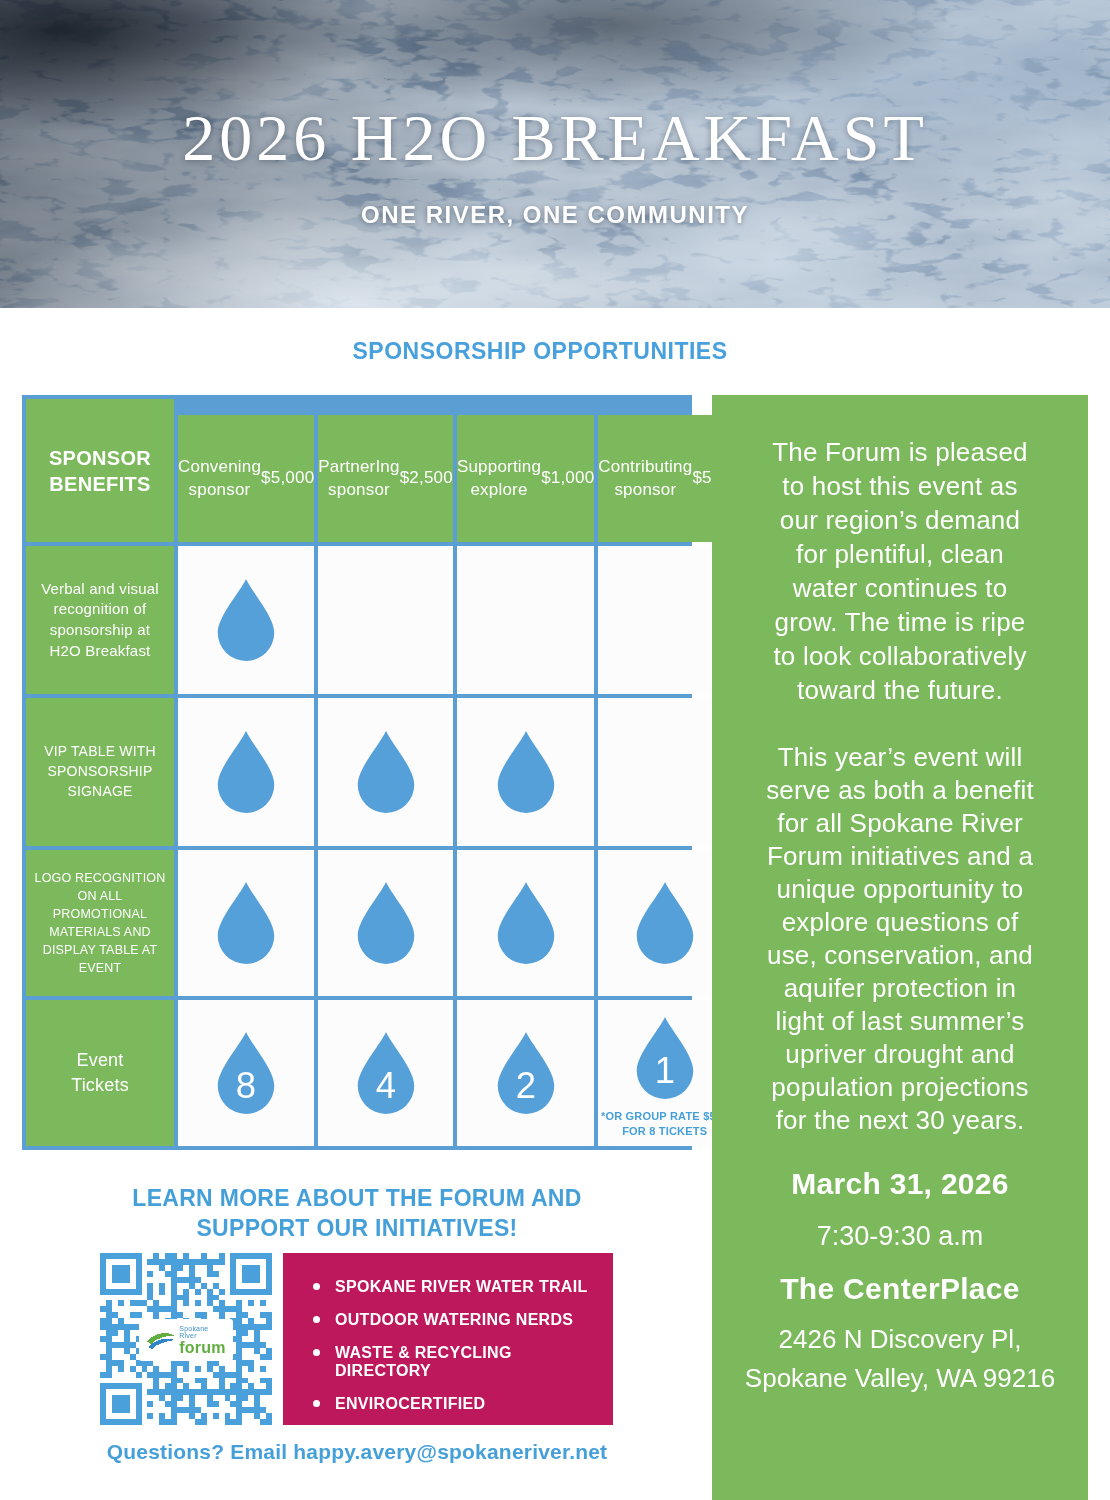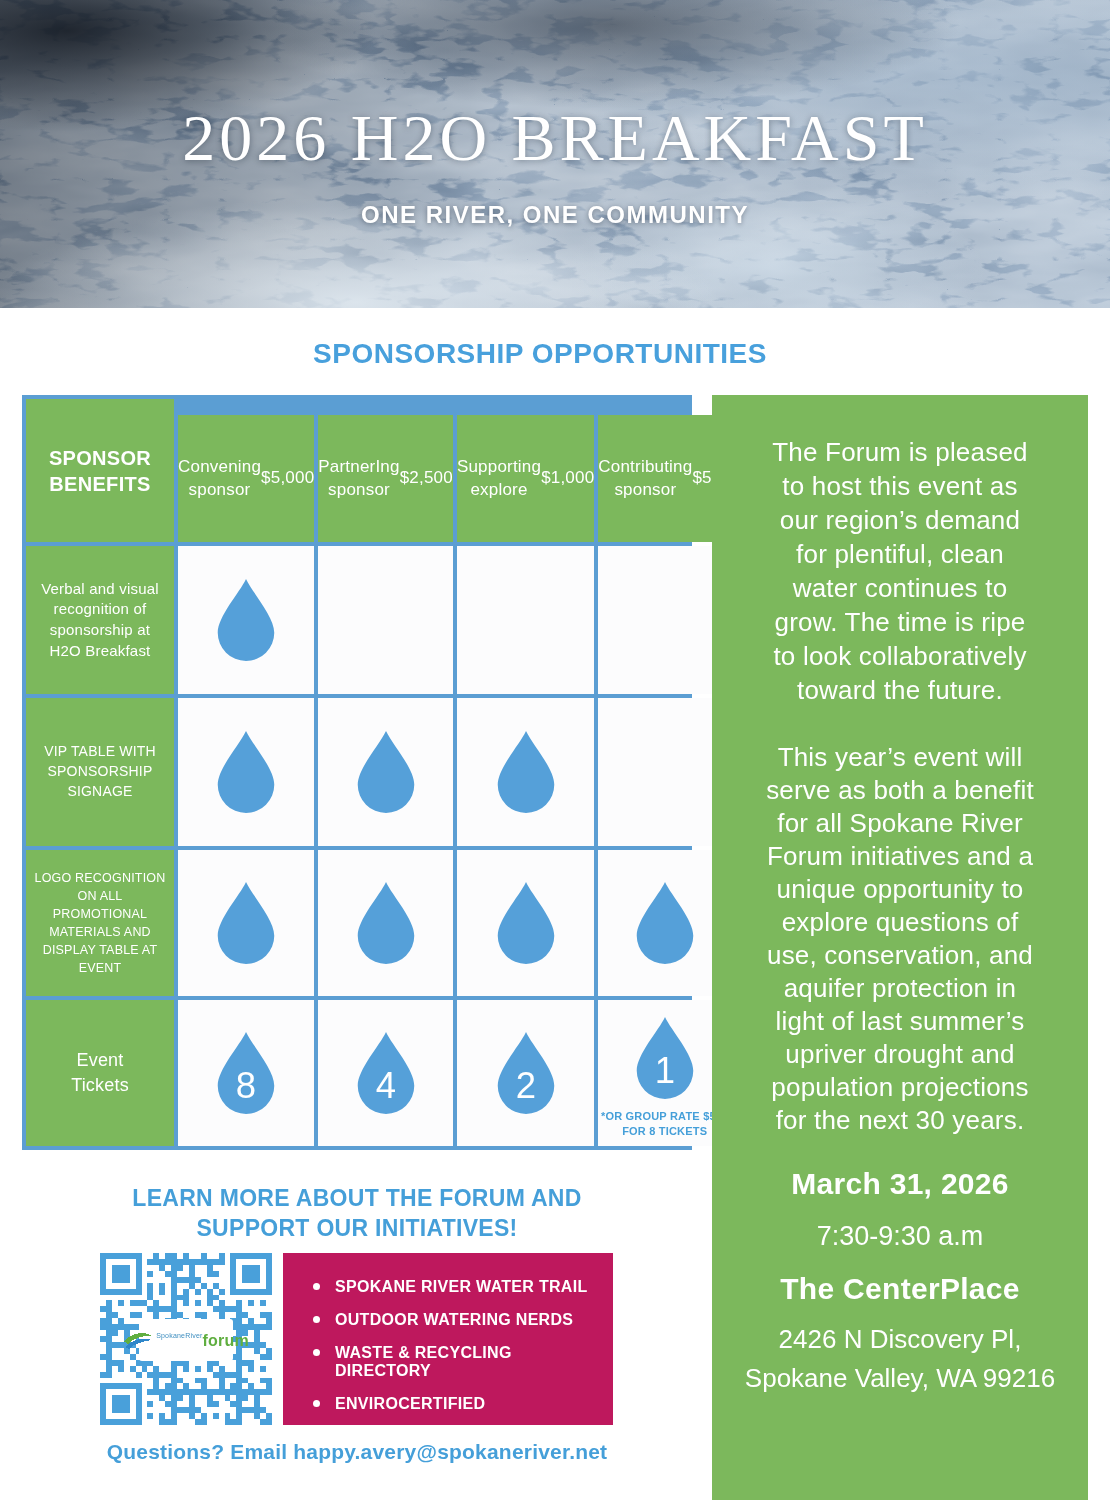--- a/index.html
+++ b/index.html
@@ -18,21 +18,21 @@
       radial-gradient(ellipse 620px 170px at 90% 25%, rgba(148,172,196,.45), rgba(148,172,196,0) 72%),
       linear-gradient(105deg, rgba(12,22,34,.5), rgba(58,86,114,.22) 45%, rgba(126,154,182,.32));}
   .hero-title{position:absolute;left:0;top:100px;width:100%;text-align:center;color:#fff;
     font-family:"Liberation Serif","DejaVu Serif",serif;font-weight:400;font-size:66px;
     letter-spacing:4px;text-shadow:0 1px 6px rgba(10,20,35,.35);white-space:nowrap;}
   .hero-sub{position:absolute;left:0;top:201px;width:100%;text-align:center;color:#fff;
     font-weight:bold;font-size:24px;letter-spacing:1.5px;text-shadow:0 1px 5px rgba(10,20,35,.4);}
 
   
   .section-heading{position:absolute;left:0;top:338px;width:1080px;text-align:center;
-    color:#48a0dc;font-weight:bold;font-size:28px;letter-spacing:.5px;}
+    color:#48a0dc;font-weight:bold;font-size:23px;letter-spacing:.5px;}
 
   
   .sponsor-table{position:absolute;left:22px;top:395px;width:670px;height:755px;
     background:#5b9ed3;padding:4px;box-sizing:border-box;display:grid;gap:4px;
     grid-template-columns:148px repeat(4,1fr);
     grid-template-rows:143px 148px 148px 146px 146px;}
   .cell{display:flex;align-items:center;justify-content:center;text-align:center;position:relative;}
   .th,.benefit{background:#7cb85c;color:#fff;}
   .data{background:#fcfcfd;}
   .corner-in{font-weight:bold;font-size:20px;line-height:1.3;max-width:120px;letter-spacing:.3px;}
@@ -66,21 +66,21 @@
 
   
   .learn-more{position:absolute;left:77px;top:1183px;width:560px;text-align:center;
     color:#459fd9;font-weight:bold;font-size:23px;line-height:30px;letter-spacing:.3px;}
   .qr{position:absolute;left:100px;top:1253px;width:172px;height:172px;background:#fff;}
   .qr svg{width:100%;height:100%;display:block;shape-rendering:crispEdges;}
   .qr svg rect{fill:#49a0da;}
   .qr-logo{position:absolute;left:39px;top:66px;width:94px;height:42px;background:#fff;
     border-radius:3px;display:flex;align-items:center;justify-content:center;gap:3px;}
   .qr-logo svg{width:30px;height:24px;flex:none;}
-  .qr-logo-text{display:flex;flex-direction:row;align-items:flex-start;line-height:1;}
+  .qr-logo-text{display:flex;flex-direction:column;align-items:flex-start;line-height:1;}
   .qlt1{font-size:7px;color:#3f8fc0;letter-spacing:.2px;}
   .qlt2{font-size:16px;font-weight:bold;color:#5fae3f;margin-top:1px;letter-spacing:.2px;}
   .init-box{position:absolute;left:283px;top:1253px;width:330px;height:172px;background:#be185d;box-sizing:border-box;}
   .init-list{margin:0;padding:25px 10px 0 30px;list-style:none;}
   .init-list li{position:relative;color:#fff;font-weight:bold;font-size:16px;letter-spacing:.3px;
     padding-left:22px;margin-bottom:15px;text-align:left;}
   .init-list li .dot{position:absolute;left:0;top:5px;width:7px;height:7px;border-radius:50%;background:#fff;}
   .email{position:absolute;left:22px;top:1440px;width:670px;text-align:center;
     color:#459fd9;font-weight:bold;font-size:21px;letter-spacing:.2px;}
 </style>

